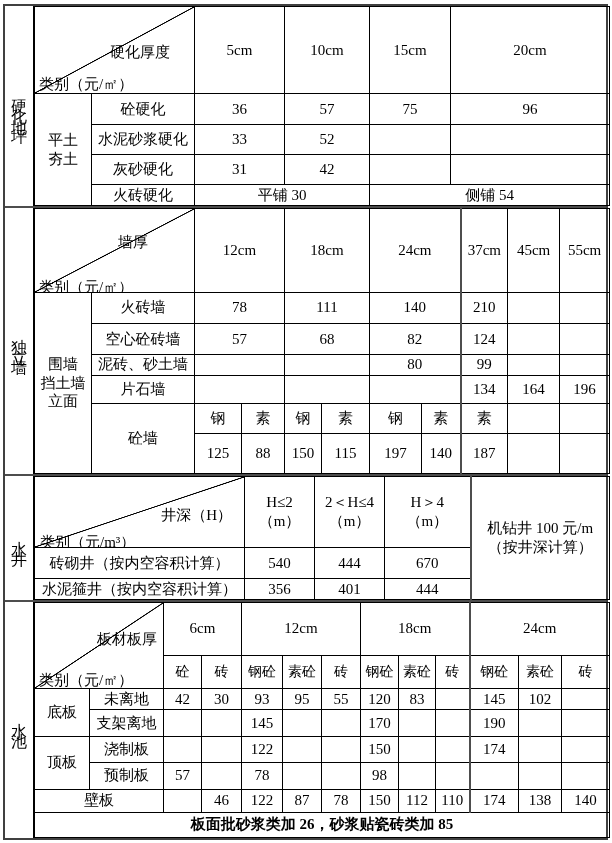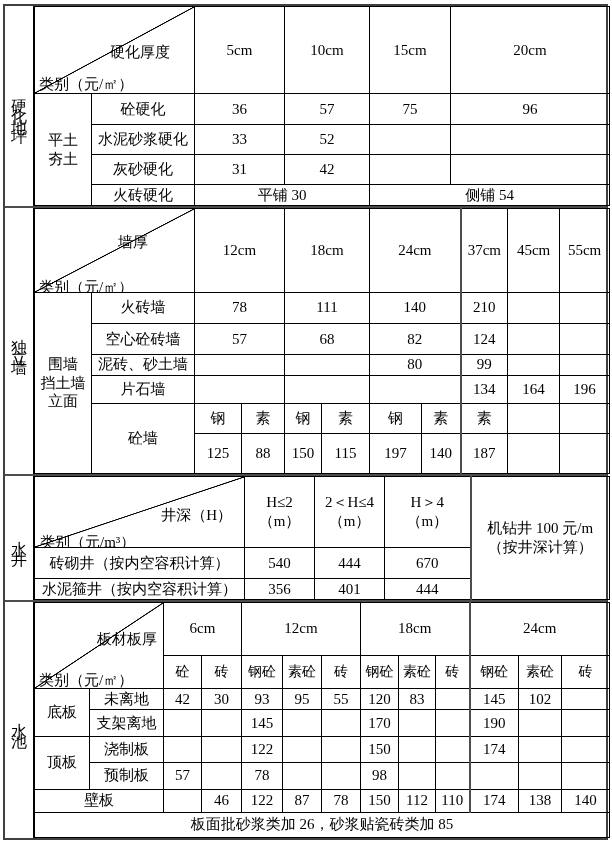--- a/index.html
+++ b/index.html
@@ -50,21 +50,21 @@
   .d1 .db{top:53px;left:4px;}
   .d2 .dt{top:9px;right:46px;}
   .d2 .db{top:54px;left:4px;}
   .d3 .dt{top:14px;right:12px;}
   .d3 .db{top:41px;left:5px;}
   .d4 .dt{top:12px;right:6px;}
   .d4 .db{top:53px;left:4px;}
   .h84{height:84px;}.h81{height:81px;}.h67{height:67px;}.h50{height:50px;}
   .h39{height:39px;}.h32{height:32px;}.h30{height:30px;}.h29{height:29px;}
   .h28{height:20px;}.h27{height:27px;margin-left:44px;}.h26{height:19px;padding-left:27px;}.h25{height:25px;}
-  .h24{height:24px;}.h22{height:22px;}
+  .h24{height:24px;font-weight:bold;}.h22{height:22px;}
 </style>
 </head>
 <body>
 
 <div class="sheet">
 
   <div class="sec sec1">
     <div class="side">
       <span>硬化地坪</span>
     </div>

